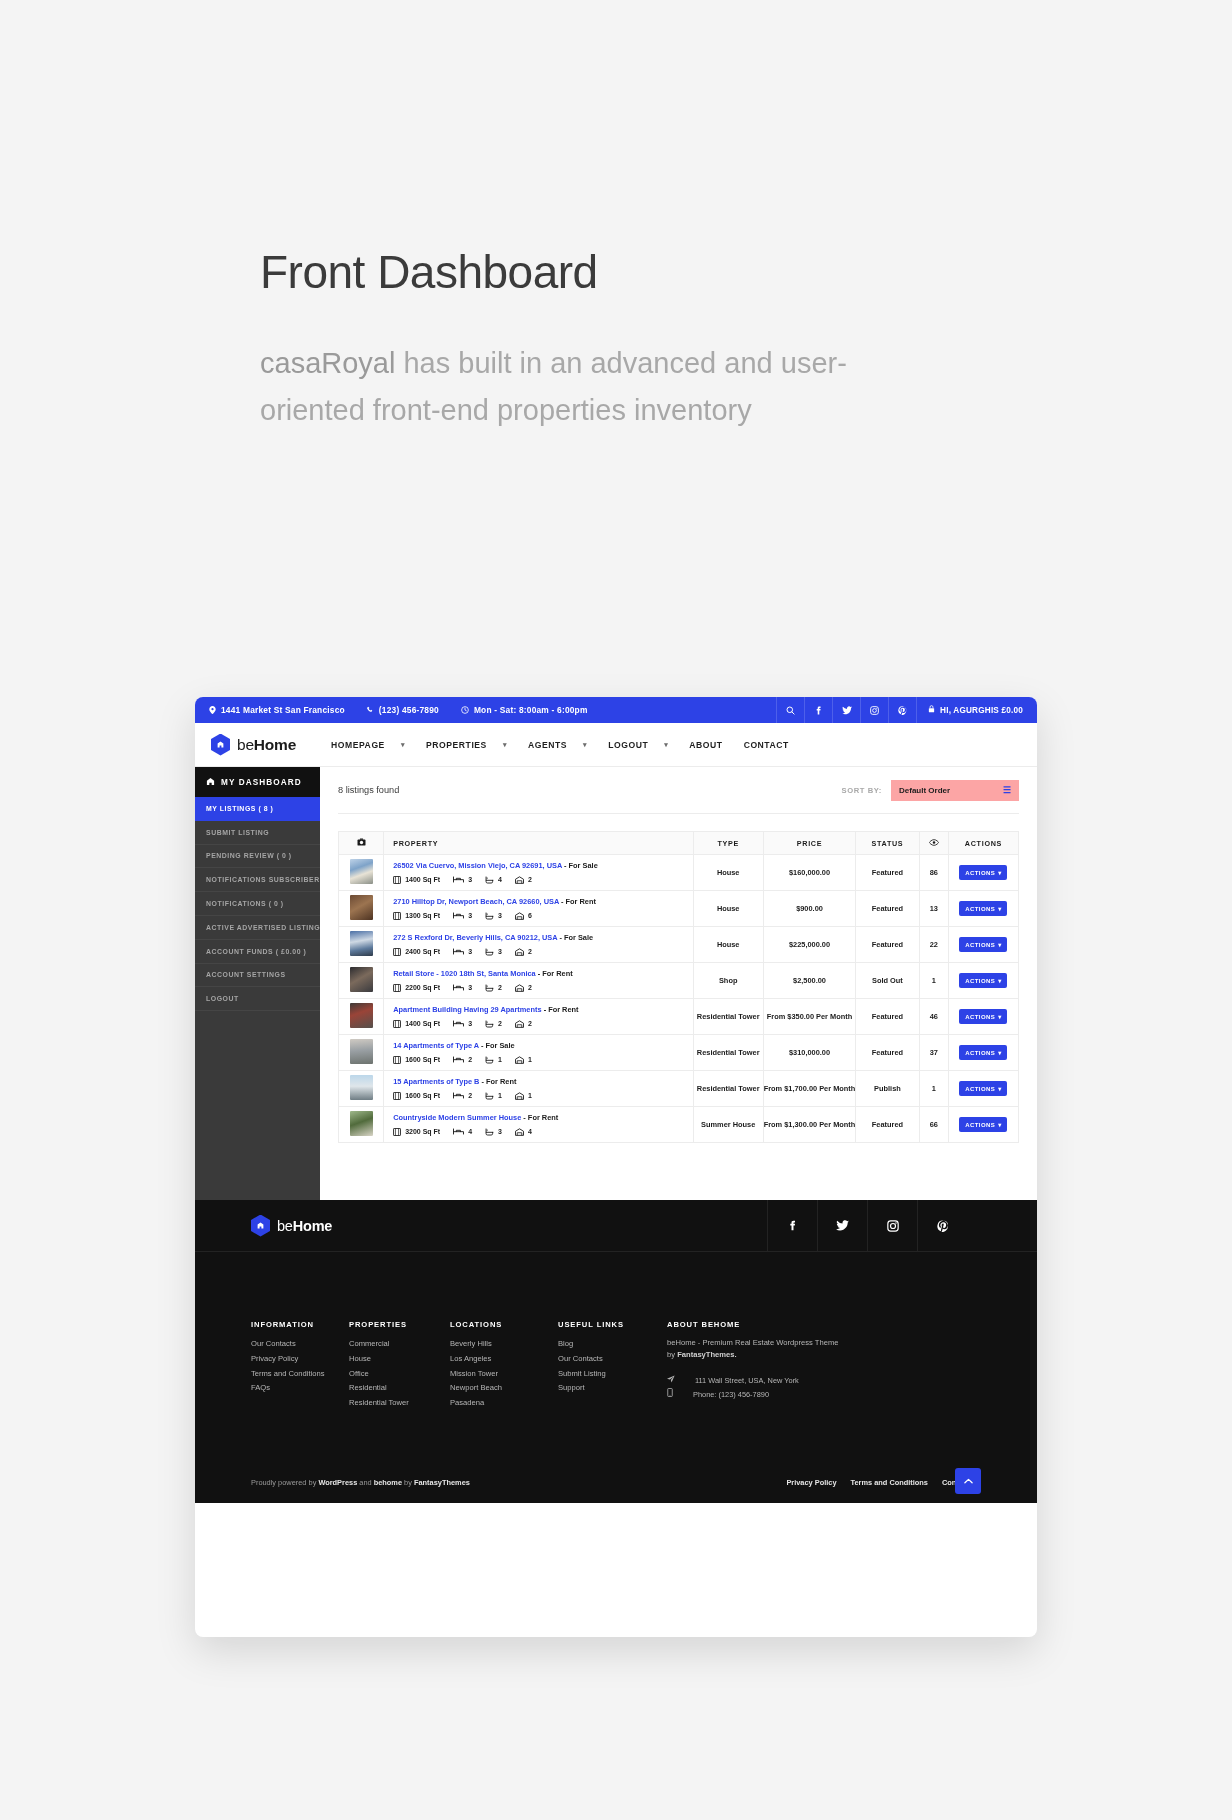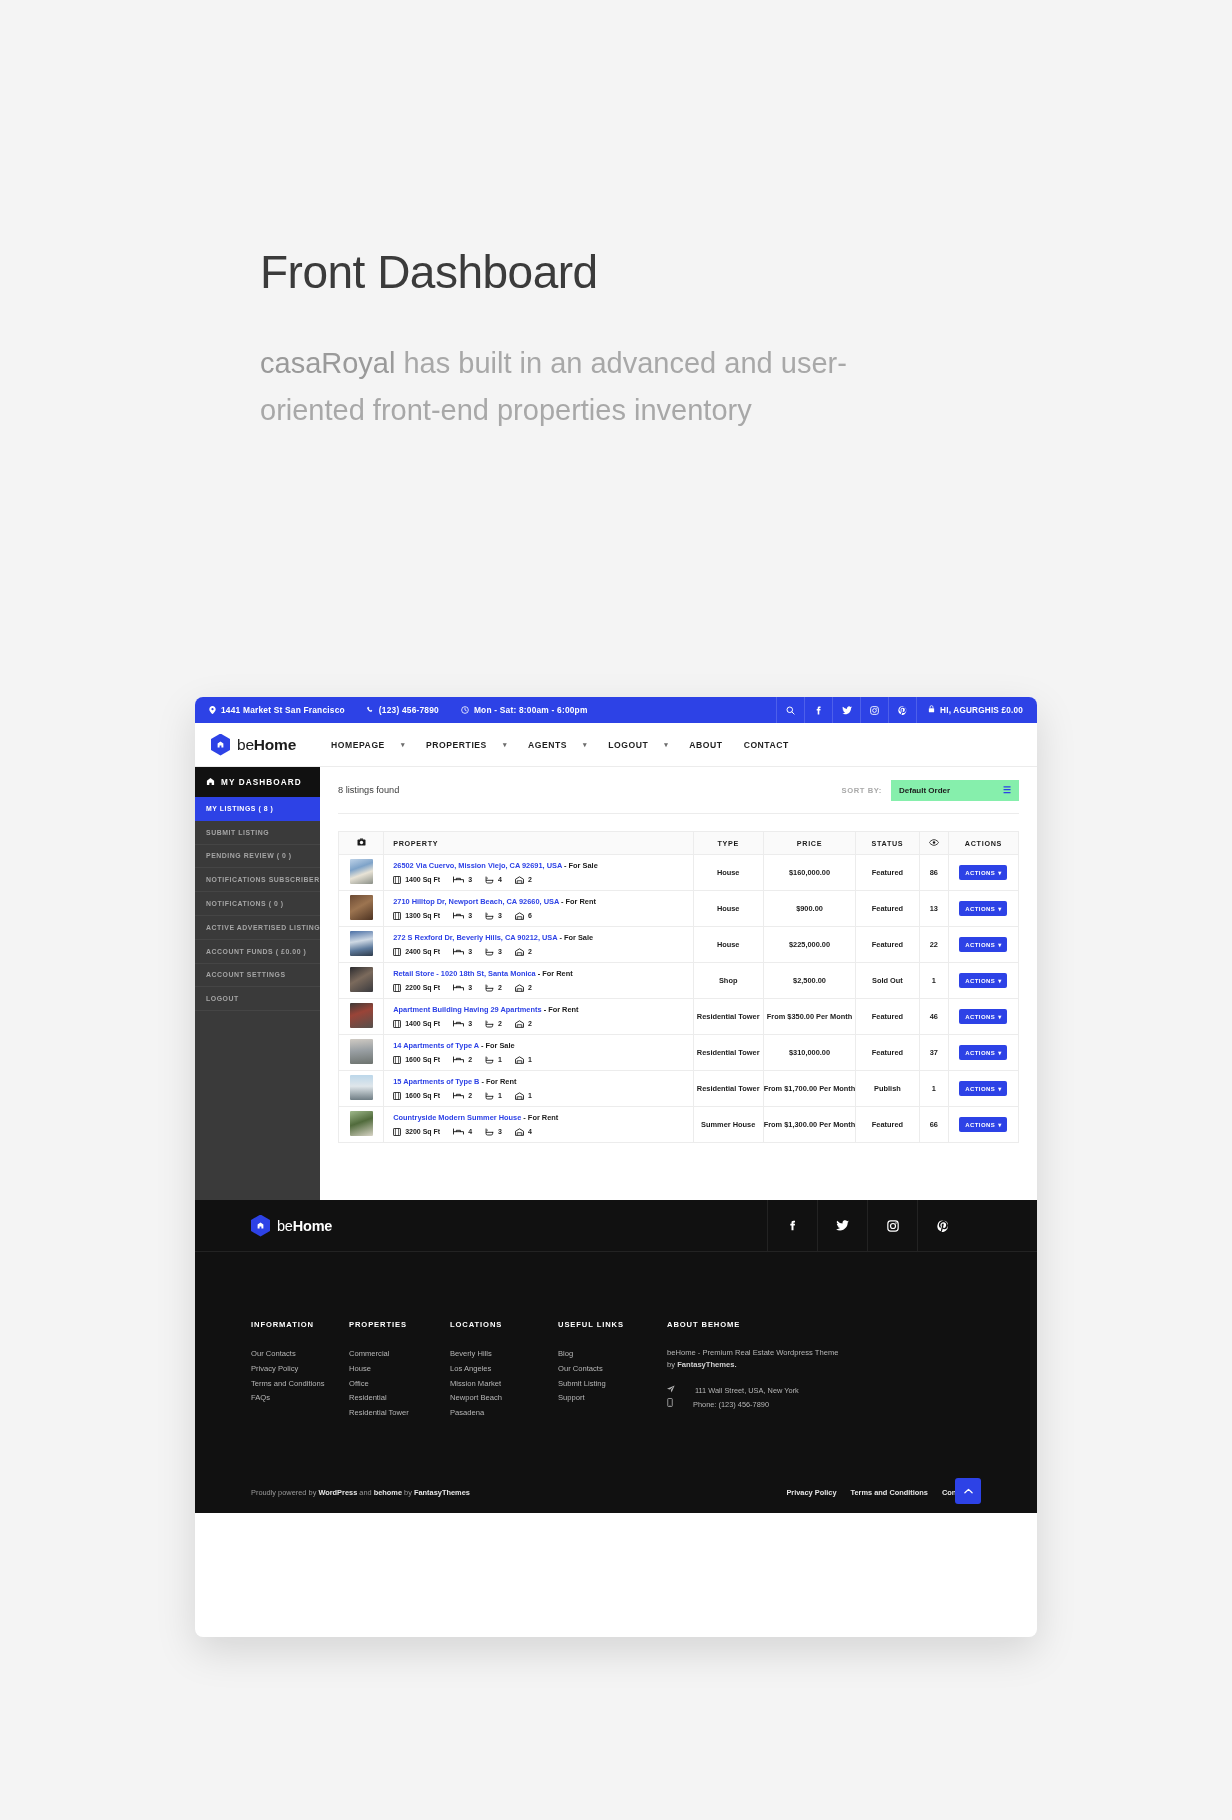--- a/index.html
+++ b/index.html
@@ -122,21 +122,21 @@
   
   .main { flex: 1; background: #ffffff; padding: 0 18px; }
   .toolbar {
     height: 47px; display: flex; align-items: center;
     border-bottom: 1px solid #ececec;
   }
   .found { font-size: 9.2px; color: #3c3c3c; }
   .sort-wrap { margin-left: auto; display: flex; align-items: center; gap: 9px; }
   .sort-label { font-size: 7.6px; color: #a9a9a9; font-weight: 700; letter-spacing: .6px; }
   .sort-select {
-    width: 128px; height: 21px; background: #86efac;
+    width: 128px; height: 21px; background: #fca5a5;
     display: flex; align-items: center; padding: 0 8px;
     font-size: 8px; font-weight: 700; color: #1e1e1e;
   }
   .sort-select .bars { margin-left: auto; color: #2d42e6; font-size: 9px; line-height: 1; }
 
   
   table.listings { width: 100%; border-collapse: collapse; margin-top: 17px; }
   table.listings th {
     border: 1px solid #ececec; background: #fafafa;
     height: 23px; font-size: 7.2px; font-weight: 700;
@@ -199,21 +199,21 @@
   }
   .f-soc:last-child { border-right: 1px solid #232323; }
   .f-spacer { width: 70px; }
 
   .f-cols { display: flex; padding: 68px 56px 0 56px; gap: 0; }
   .f-col { flex: 0 0 auto; }
   .fc-1 { width: 98px; } .fc-2 { width: 101px; } .fc-3 { width: 108px; }
   .fc-4 { width: 109px; } .fc-5 { width: auto; }
   .f-head {
     font-size: 7.6px; font-weight: 700; color: #ffffff;
-    letter-spacing: .9px; margin-bottom: 18px;
+    letter-spacing: .9px; margin-bottom: 8px;
   }
   .f-link { font-size: 7.6px; color: #b6b6b6; line-height: 1.95; display: block; text-decoration: none; }
   .f-about { font-size: 7.6px; color: #b6b6b6; line-height: 1.6; }
   .f-about b { color: #cfcfcf; font-weight: 700; }
   .f-contact { margin-top: 13px; }
   .f-contact div {
     font-size: 7.4px; color: #b6b6b6; line-height: 1.85;
     display: flex; align-items: center; gap: 20px;
   }
 
@@ -819,21 +819,21 @@
         <a class="f-link">Commercial</a>
         <a class="f-link">House</a>
         <a class="f-link">Office</a>
         <a class="f-link">Residential</a>
         <a class="f-link">Residential Tower</a>
       </div>
       <div class="f-col fc-3">
         <div class="f-head">LOCATIONS</div>
         <a class="f-link">Beverly Hills</a>
         <a class="f-link">Los Angeles</a>
-        <a class="f-link">Mission Market</a>
+        <a class="f-link">Mission Tower</a>
         <a class="f-link">Newport Beach</a>
         <a class="f-link">Pasadena</a>
       </div>
       <div class="f-col fc-4">
         <div class="f-head">USEFUL LINKS</div>
         <a class="f-link">Blog</a>
         <a class="f-link">Our Contacts</a>
         <a class="f-link">Submit Listing</a>
         <a class="f-link">Support</a>
       </div>

